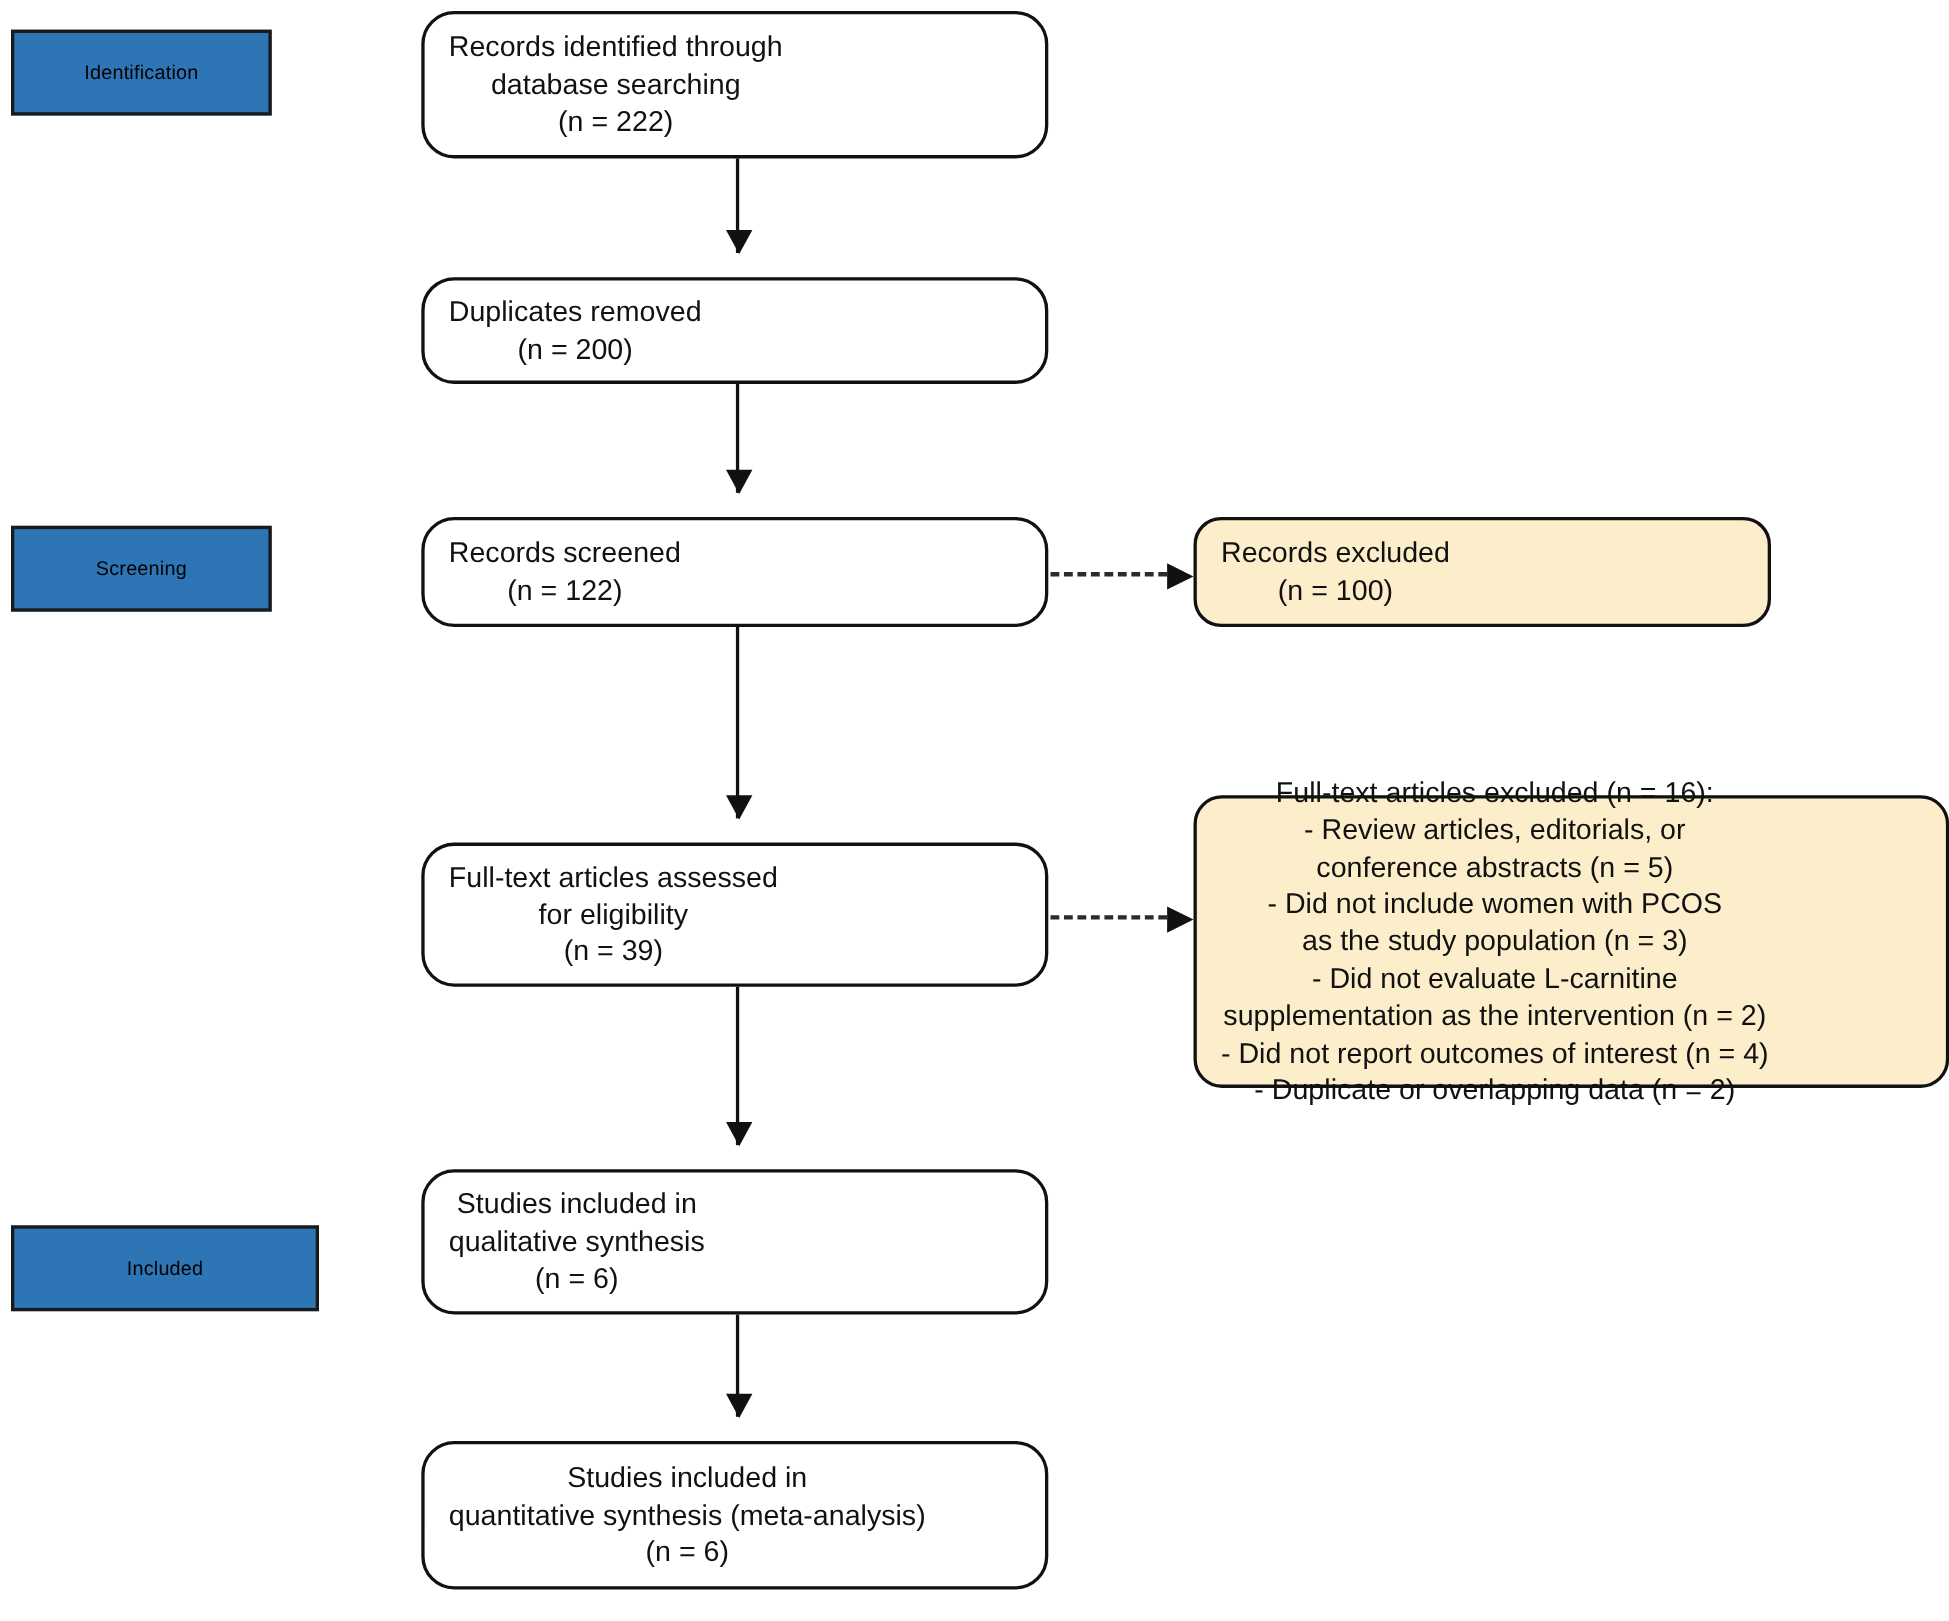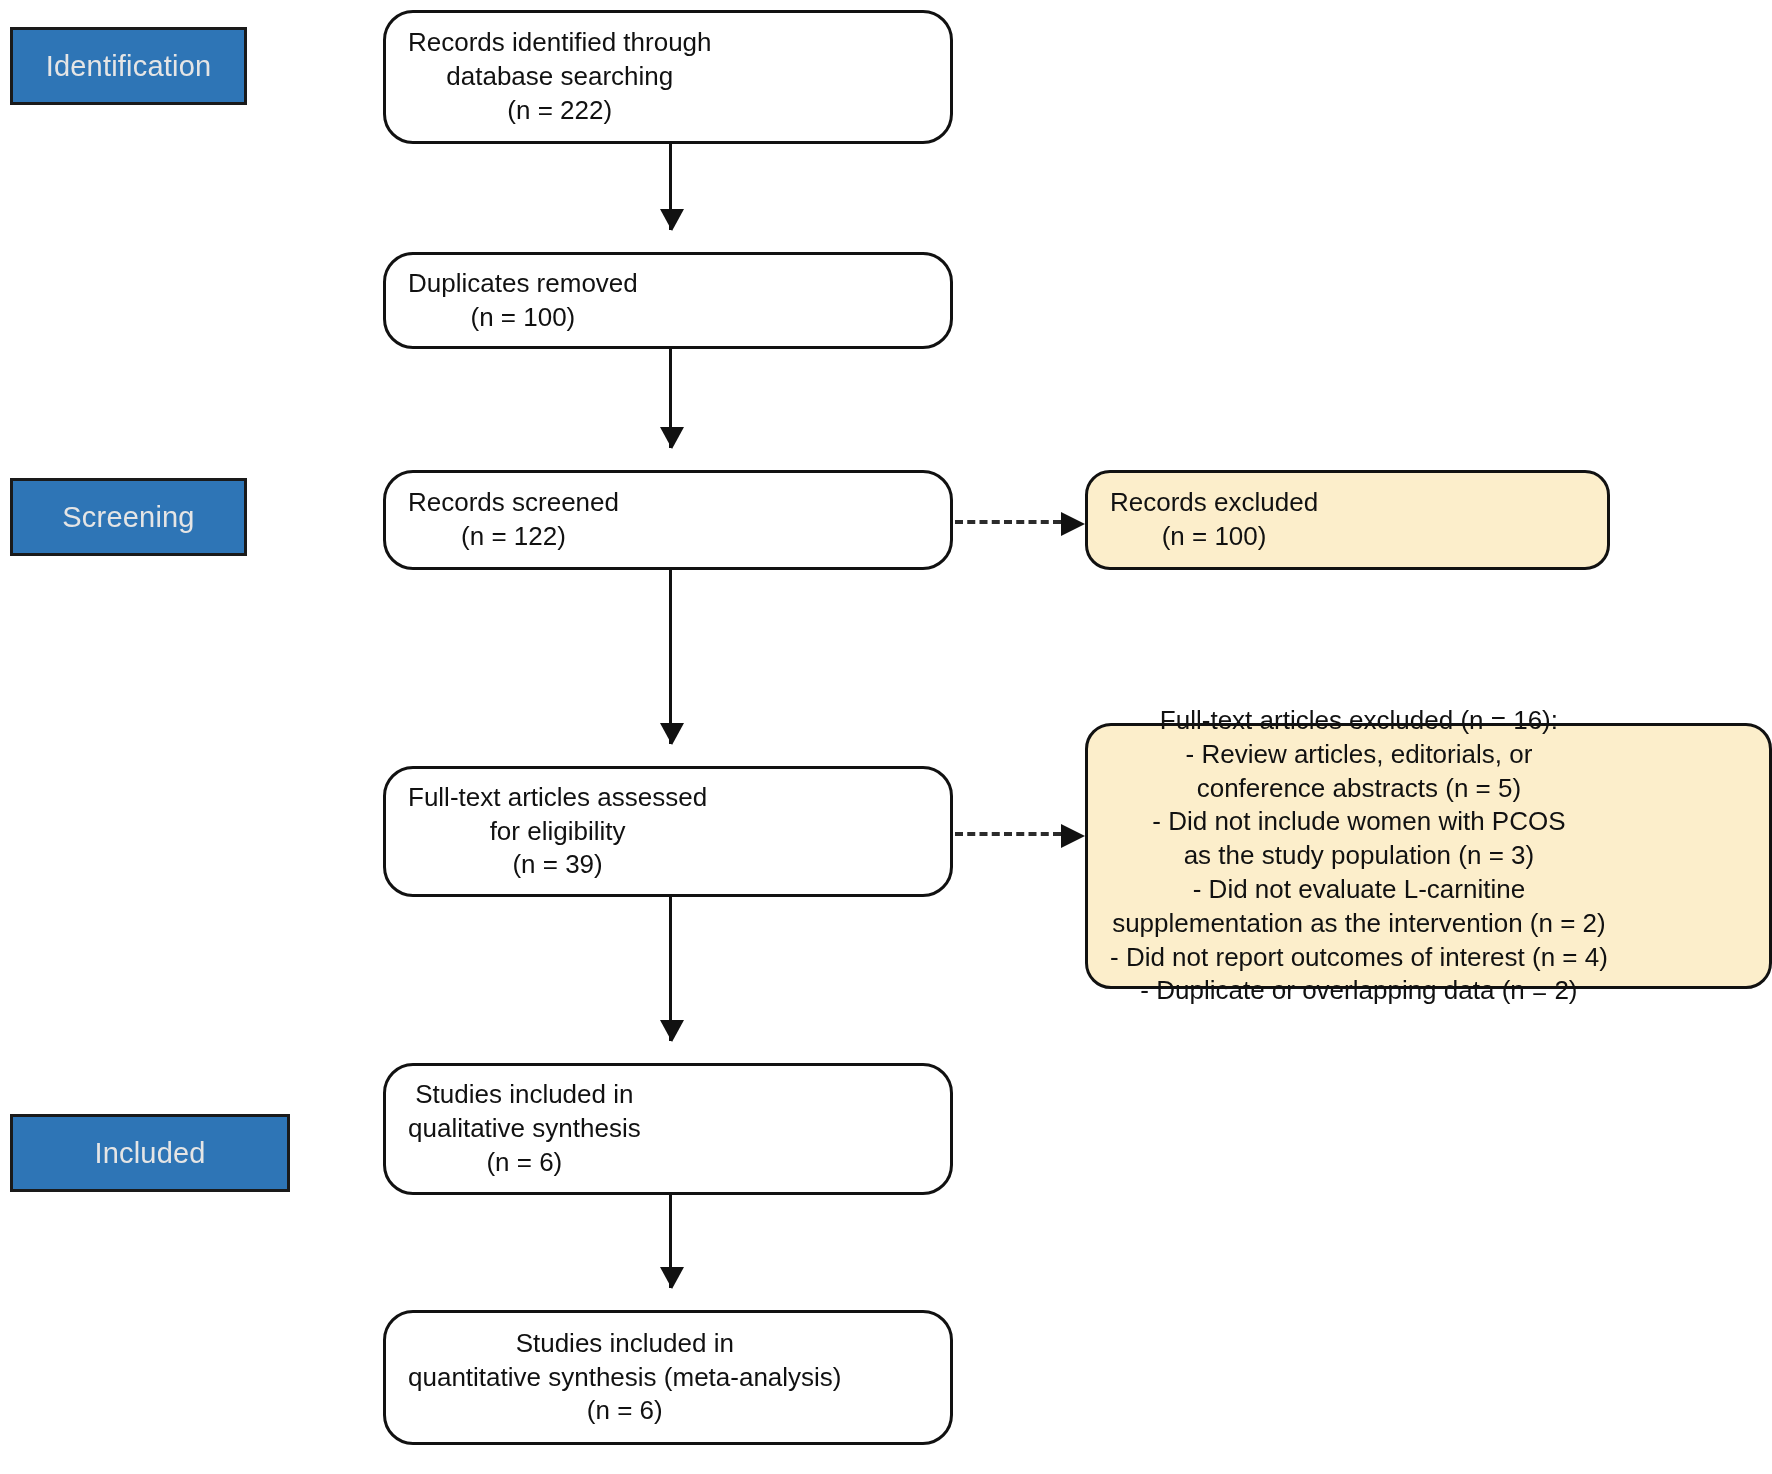--- a/index.html
+++ b/index.html
@@ -17,25 +17,25 @@
     background: #ffffff;
     overflow: hidden;
   }
 
   
   .stage-label {
     position: absolute;
     background: #2E75B6;
     border: 3px solid #1a1a1a;
     box-sizing: border-box;
-    color: #e5e5e5;
+    color: #000000;
     display: flex;
     align-items: center;
     justify-content: center;
-    font-size: 29px;
+    font-size: 18px;
     letter-spacing: 0.2px;
     line-height: 1;
   }
 
   
   .flow-box {
     position: absolute;
     box-sizing: border-box;
     border: 3px solid #111111;
     border-radius: 30px;
@@ -110,21 +110,21 @@
   </div>
 
   <div class="flow-box" style="left:383px; top:10px; width:570px; height:134px;">
     <span class="txt">Records identified through
 database searching
 (n = 222)</span>
   </div>
 
   <div class="flow-box" style="left:383px; top:252px; width:570px; height:97px;">
     <span class="txt">Duplicates removed
-(n = 100)</span>
+(n = 200)</span>
   </div>
 
   <div class="flow-box" style="left:383px; top:470px; width:570px; height:100px;">
     <span class="txt">Records screened
 (n = 122)</span>
   </div>
 
   <div class="flow-box" style="left:383px; top:766px; width:570px; height:131px;">
     <span class="txt">Full-text articles assessed
 for eligibility

